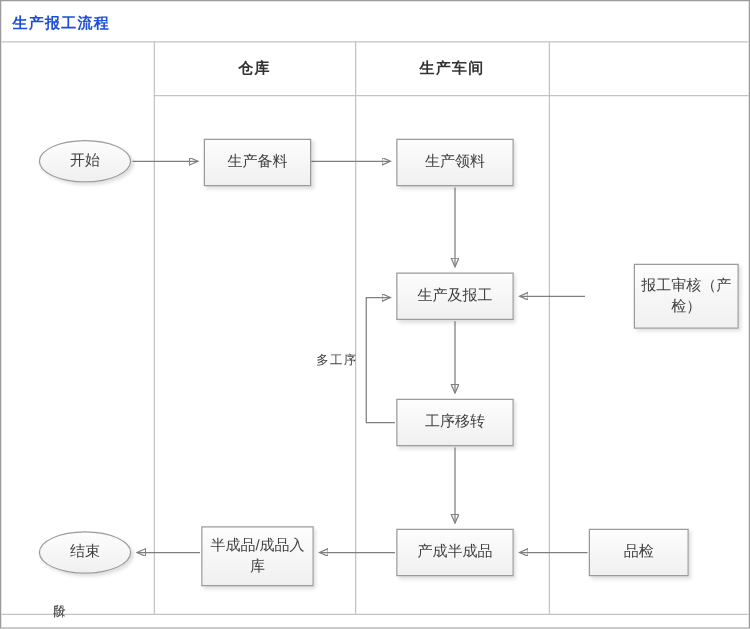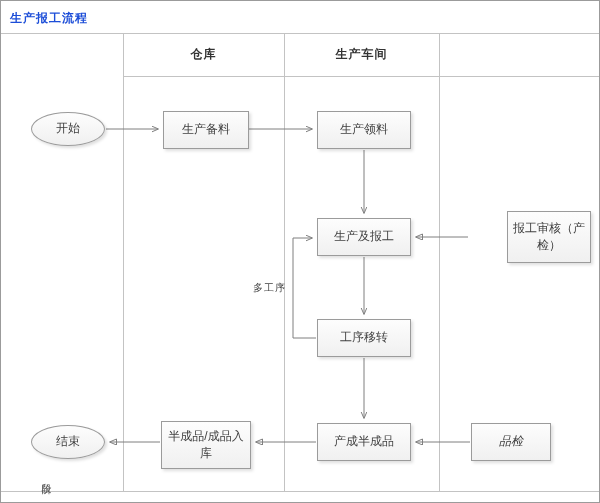--- a/index.html
+++ b/index.html
@@ -144,21 +144,21 @@
   </div>
 
   <div class="node" style="left:316px; top:422px; width:94px; height:38px;">
     <span>产成半成品</span>
   </div>
 
   <div class="node" style="left:160px; top:420px; width:90px; height:48px;">
     <span>半成品/成品入库</span>
   </div>
 
-  <div class="node" style="left:470px; top:422px; width:80px; height:38px;font-style:italic;">
+  <div class="node" style="left:470px; top:422px; width:80px; height:38px;">
     <span>品检</span>
   </div>
 
   <div class="node terminal" style="left:30px; top:424px; width:74px; height:34px;">
     <span>结束</span>
   </div>
 
   <div class="edge-label" style="left:252px; top:280px;">多工序</div>
 
   <div class="side-label">段阶</div>

